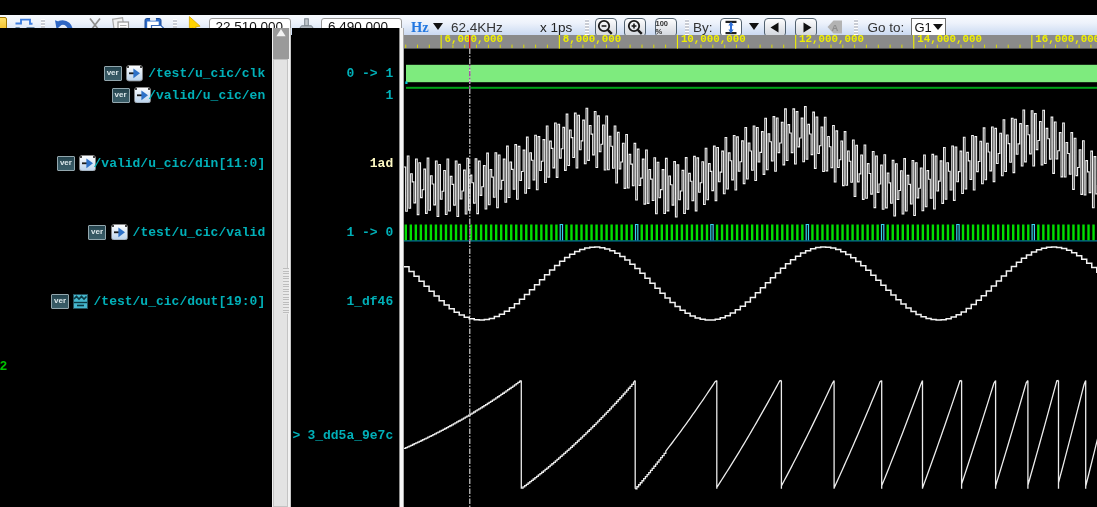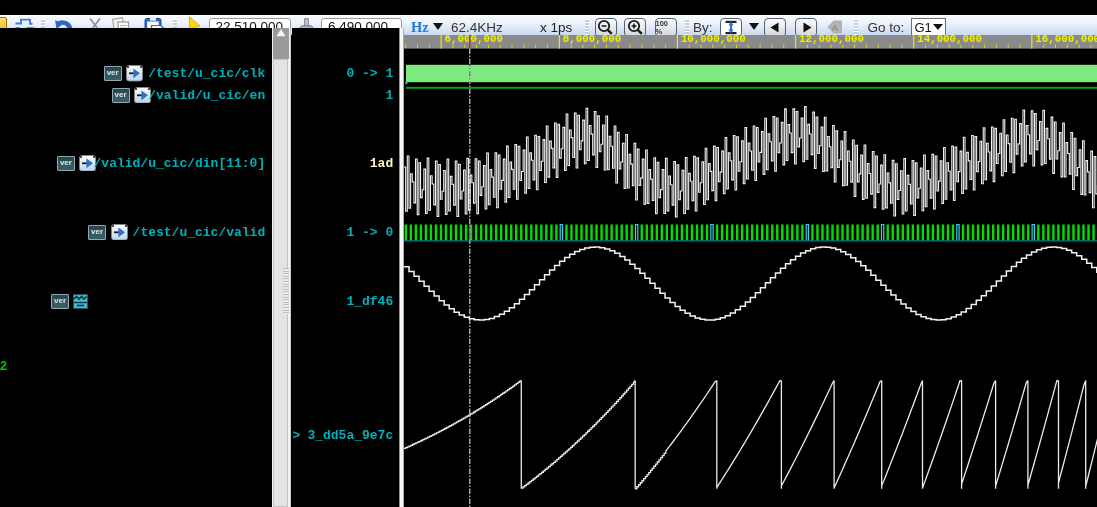--- a/index.html
+++ b/index.html
@@ -369,20 +369,21 @@
       <polygon points="7.4,3.4 14.0,8.2 7.4,13.2" fill="#2E72C8"></polygon>
     </svg>
 <div style="position:absolute;right:6.3px;top:196.5px;font:bold 13px 'Liberation Mono',monospace;color:#00B0B8;white-space:nowrap">/test/u_cic/valid</div>
 <div style="position:absolute;left:51.099999999999994px;top:265.8px;width:16px;height:13px;background:linear-gradient(180deg,#24434D,#355762 55%,#3A5D68);border:1px solid #93A7AE;border-radius:1px;color:#DDE8EB;font:bold 8px 'Liberation Sans',sans-serif;text-align:center;line-height:12px;letter-spacing:0">ver</div>
 <svg style="position:absolute;left:72.6px;top:265.5px" width="15" height="15" viewBox="0 0 15 15">
       <rect x="0.5" y="0.5" width="14" height="14" fill="#45B7CE" stroke="#25525E" stroke-width="1"></rect>
       <path d="M1,5 L3.5,2.5 L6,5 L8.5,2.5 L11,5 L13.5,2.5" fill="none" stroke="#0A3842" stroke-width="1.6"></path>
       <path d="M1,8.5 H14" stroke="#0A3842" stroke-width="1.4"></path>
       <path d="M4,11.5 H11" stroke="#0A3842" stroke-width="1.6"></path>
     </svg>
+<div style="position:absolute;right:6.3px;top:265.5px;font:bold 13px 'Liberation Mono',monospace;color:#00B0B8;white-space:nowrap">/test/u_cic/dout[19:0]</div>
 <div style="position:absolute;right:6.3px;top:399.5px;font:bold 13px 'Liberation Mono',monospace;color:#00B0B8;white-space:nowrap">/test/u_cic/u_integrator/dout[33:0]</div>
 <div style="position:absolute;left:-8.2px;top:330.5px;font:bold 13px 'Liberation Mono',monospace;color:#00C000">G2</div>
 <div style="position:absolute;left:-8.2px;top:467.5px;font:bold 13px 'Liberation Mono',monospace;color:#00C000">G3</div>
 <div style="position:absolute;left:0;top:462.2px;width:264.5px;height:2.2px;background:#F2F200"></div>
   </div>
 <div id="vals">
     <div style="position:absolute;right:5.3px;top:38.0px;font:bold 13px 'Liberation Mono',monospace;color:#00B0B8;white-space:nowrap">0 -&gt; 1</div>
 <div style="position:absolute;right:5.3px;top:59.5px;font:bold 13px 'Liberation Mono',monospace;color:#00B0B8;white-space:nowrap">1</div>
 <div style="position:absolute;right:5.3px;top:127.5px;font:bold 13px 'Liberation Mono',monospace;color:#fef9c3;white-space:nowrap">1ad</div>
 <div style="position:absolute;right:5.3px;top:196.5px;font:bold 13px 'Liberation Mono',monospace;color:#00B0B8;white-space:nowrap">1 -&gt; 0</div>

